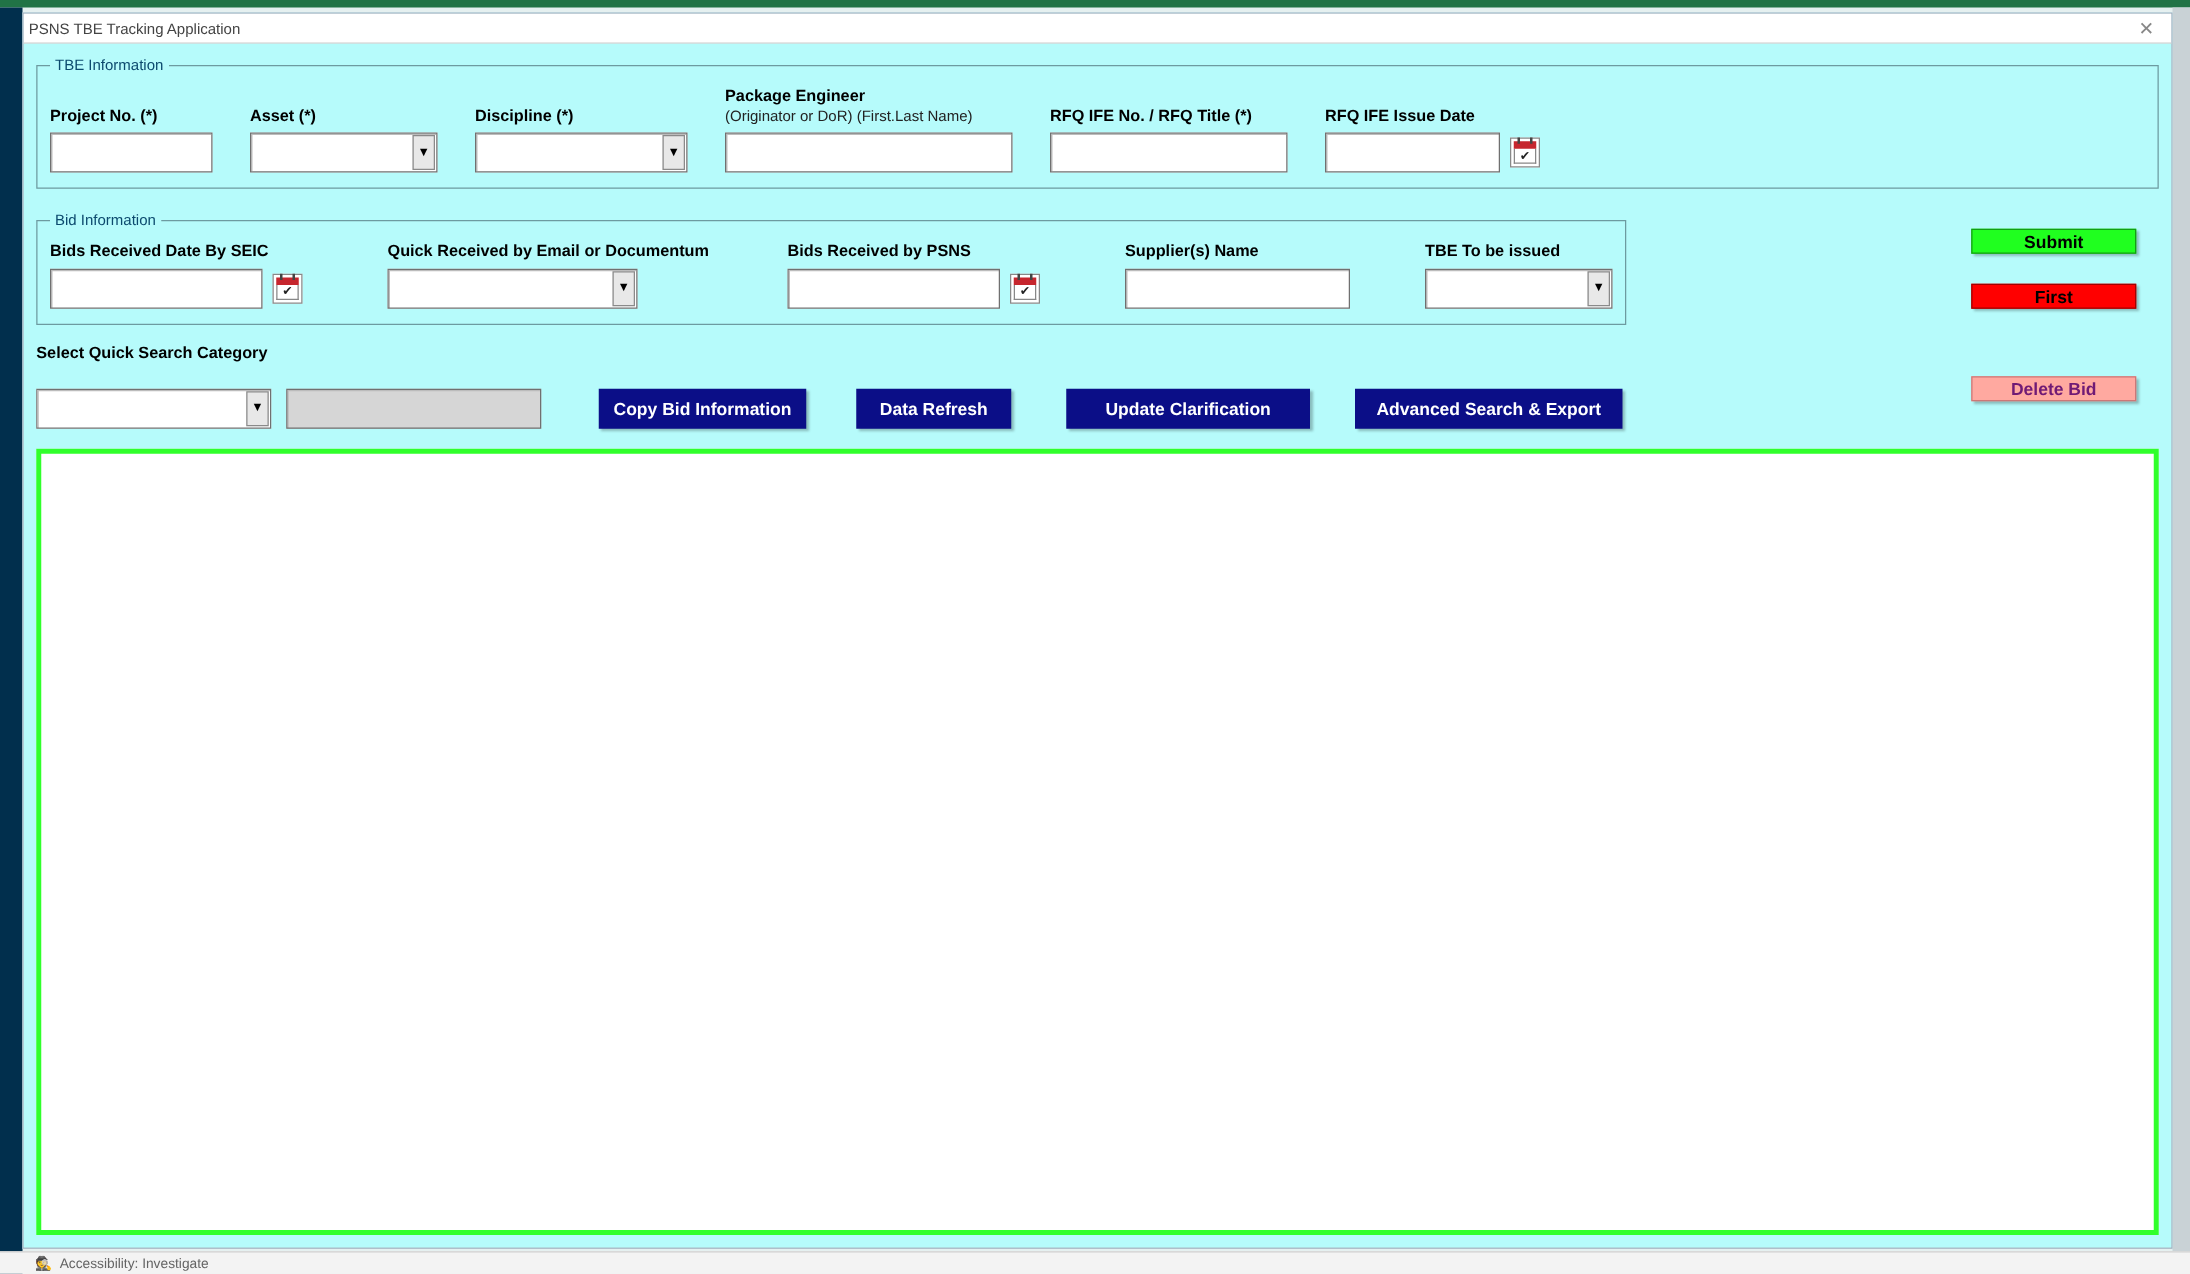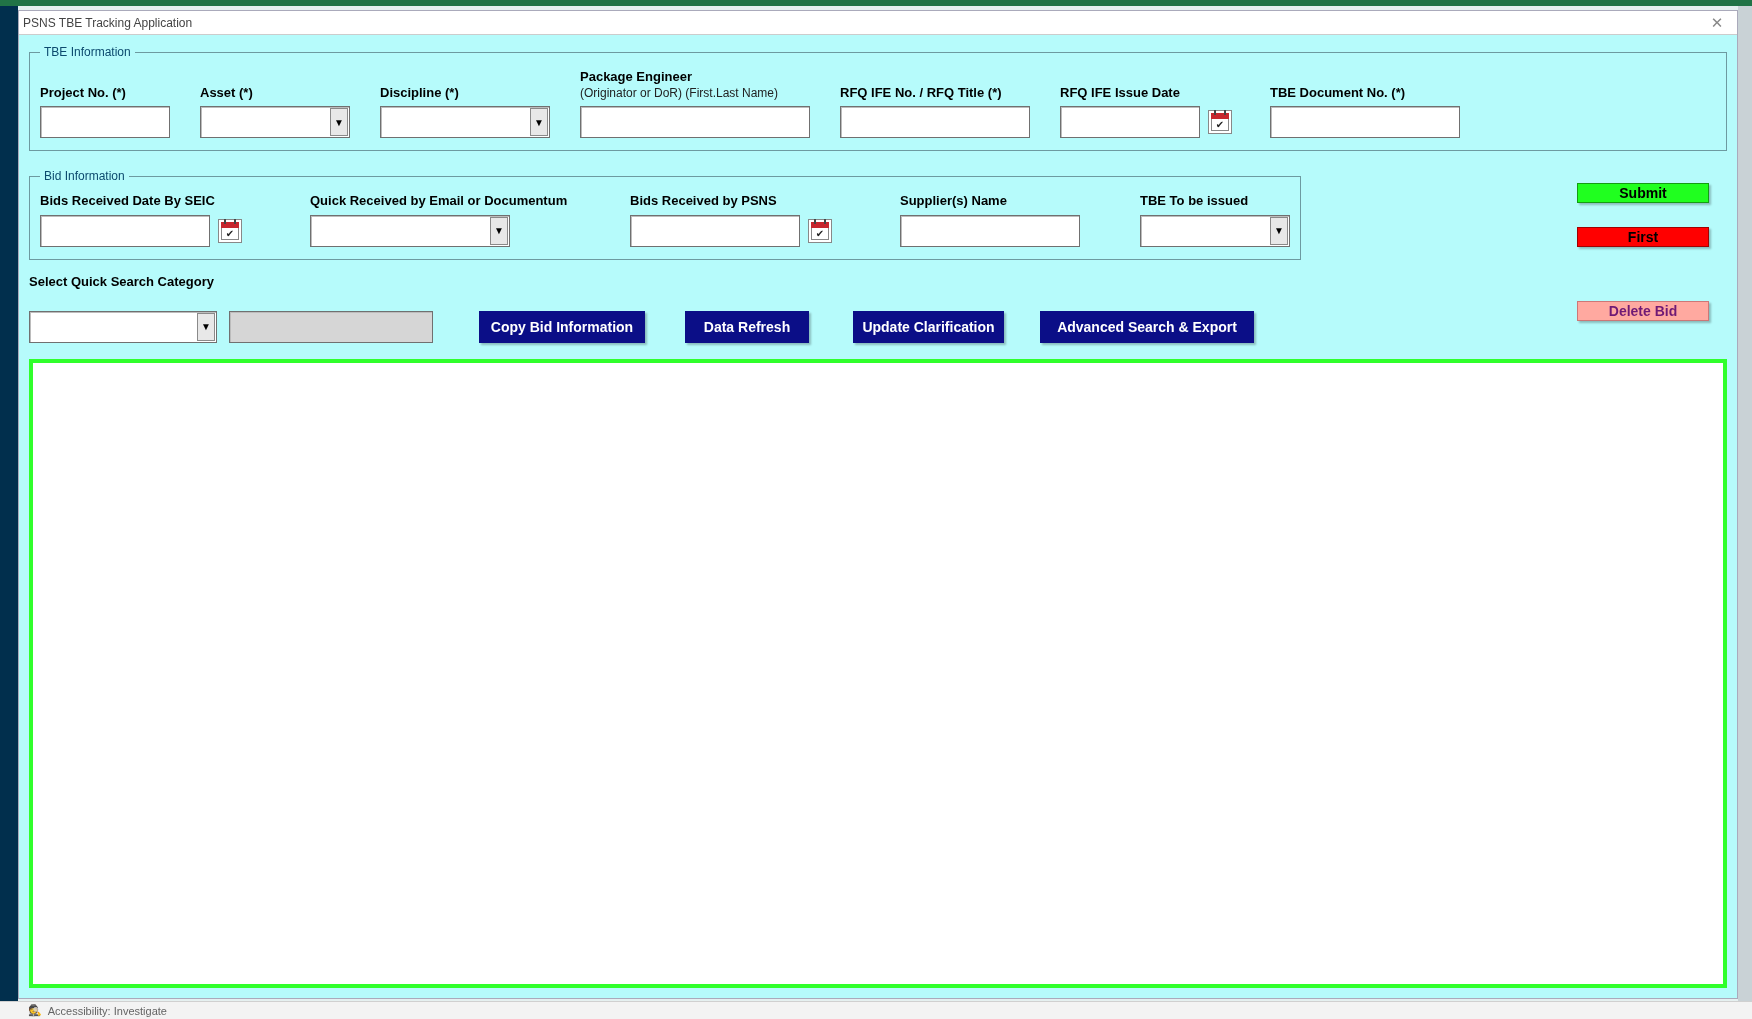--- a/index.html
+++ b/index.html
@@ -279,24 +279,20 @@
           <label>RFQ IFE Issue Date</label>
           <div class="withcal">
             <input class="textbox" type="text" style="width: 140px;" value="">
             <div class="cal-btn">
               <div class="cal-icon">
                   <div class="top"></div>
                   <div class="body">✔</div>
                 </div>
             </div>
           </div>
-        </div>
-        <div class="field" style="width:190px;">
-          <label>TBE Document No. (*)</label>
-          <input class="textbox" type="text" value="" style="">
         </div>
       </div>
     </fieldset>
 
     <fieldset class="groupbox bidbox" style="margin-top:16px;">
       <legend>Bid Information</legend>
       <div class="row2">
         <div class="field" style="width:210px;">
           <label>Bids Received Date By SEIC</label>
           <div class="withcal">
@@ -351,21 +347,21 @@
             <div class="arrow">▼</div>
           </div>
           <input class="textbox disabled" type="text" style="width: 204px;" value="">
         </div>
       </div>
       <div style="width:18px;"></div>
       <button class="btn btn-navy" style="width:166px;hheight:34px;">Copy Bid Information</button>
       <div style="width:12px;"></div>
       <button class="btn btn-navy" style="width:124px;">Data Refresh</button>
       <div style="width:16px;"></div>
-      <button class="btn btn-navy" style="width:151px;">Update Clarification</button>
+      <button class="btn btn-navy" style="width:195px;">Update Clarification</button>
       <div style="width:8px;"></div>
       <button class="btn btn-navy" style="width:214px;">Advanced Search &amp; Export</button>
     </div>
 
     <div class="grid-area"></div>
 
   </div>
 
   <div class="side-actions">
     <button class="btn btn-green">Submit</button>

